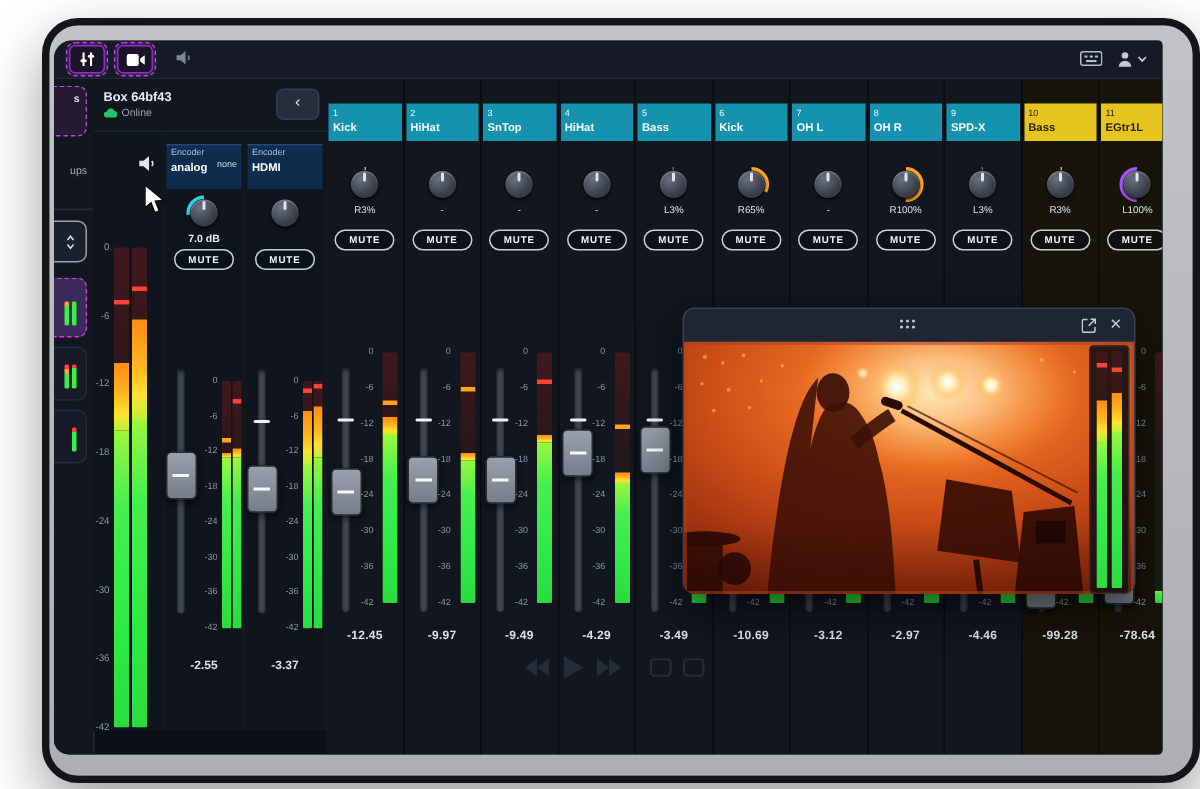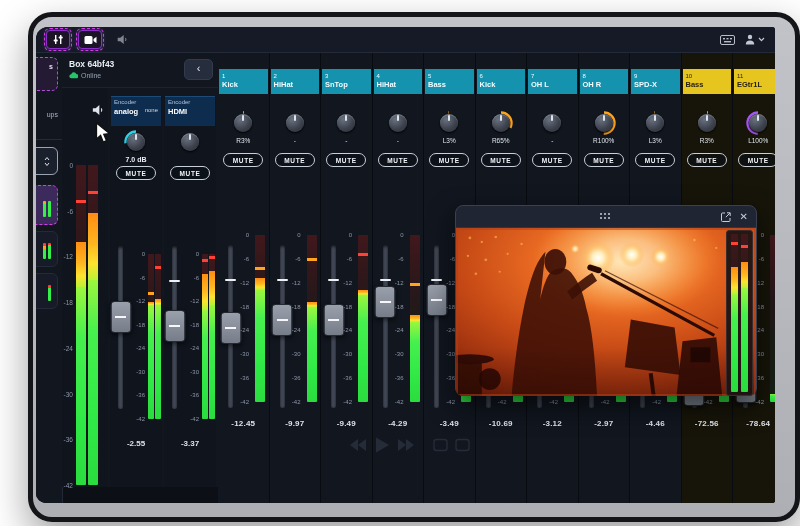--- a/index.html
+++ b/index.html
@@ -676,21 +676,21 @@
                 <span class="sl" style="top: 57.1429%;">-24</span>
                 <span class="sl" style="top: 71.4286%;">-30</span>
                 <span class="sl" style="top: 85.7143%;">-36</span>
                 <span class="sl" style="top: 100%;">-42</span>
               </div>
               <div class="bar" style="--g: 0.07; --o: 0.07; --p: 0; --pc: transparent;">
                 <i class="g"></i>
                 <i class="o"></i>
               </div>
             </div>
-            <div class="val">-72.56</div>
+            <div class="val">-99.28</div>
           </div>
 
           <div class="strip" style="--hdr: #e7c51f; --hdrtx: #2a2410; --body: #171509;">
             <div class="hdr">
               <div class="chnum">11</div>
               <div class="chname">EGtr1L</div>
             </div>
             <div class="knobwrap">
               <svg class="arc" width="24" height="24" viewBox="0 0 24 24">
                 <circle cx="12" cy="12" r="10.5" fill="none" stroke-width="2.4" transform="rotate(-90 12 12)" stroke="#a855f7" stroke-dasharray="33 33" stroke-dashoffset="33"></circle>

